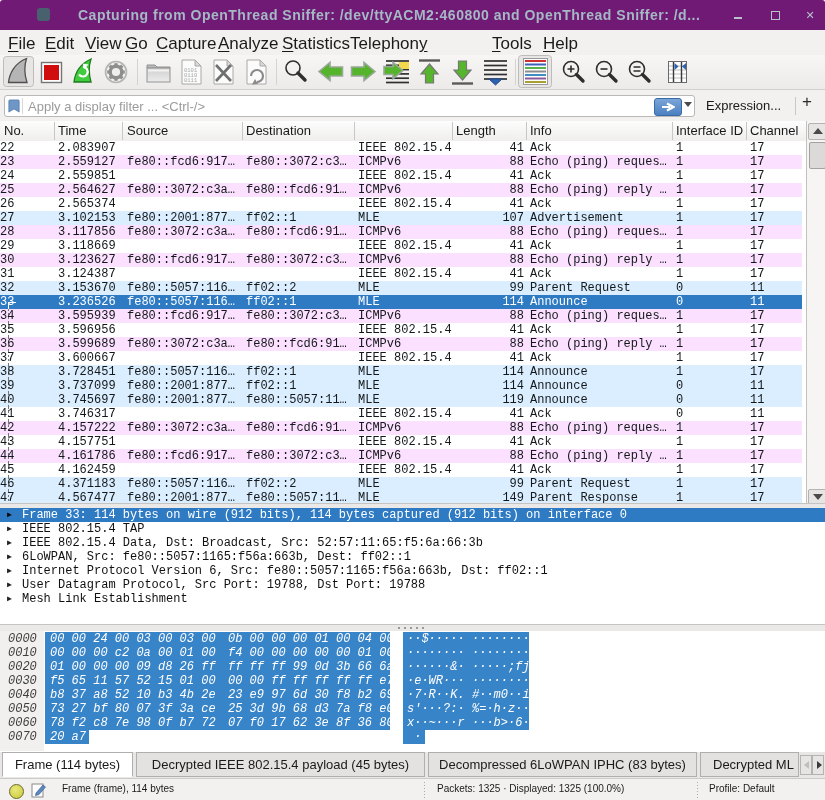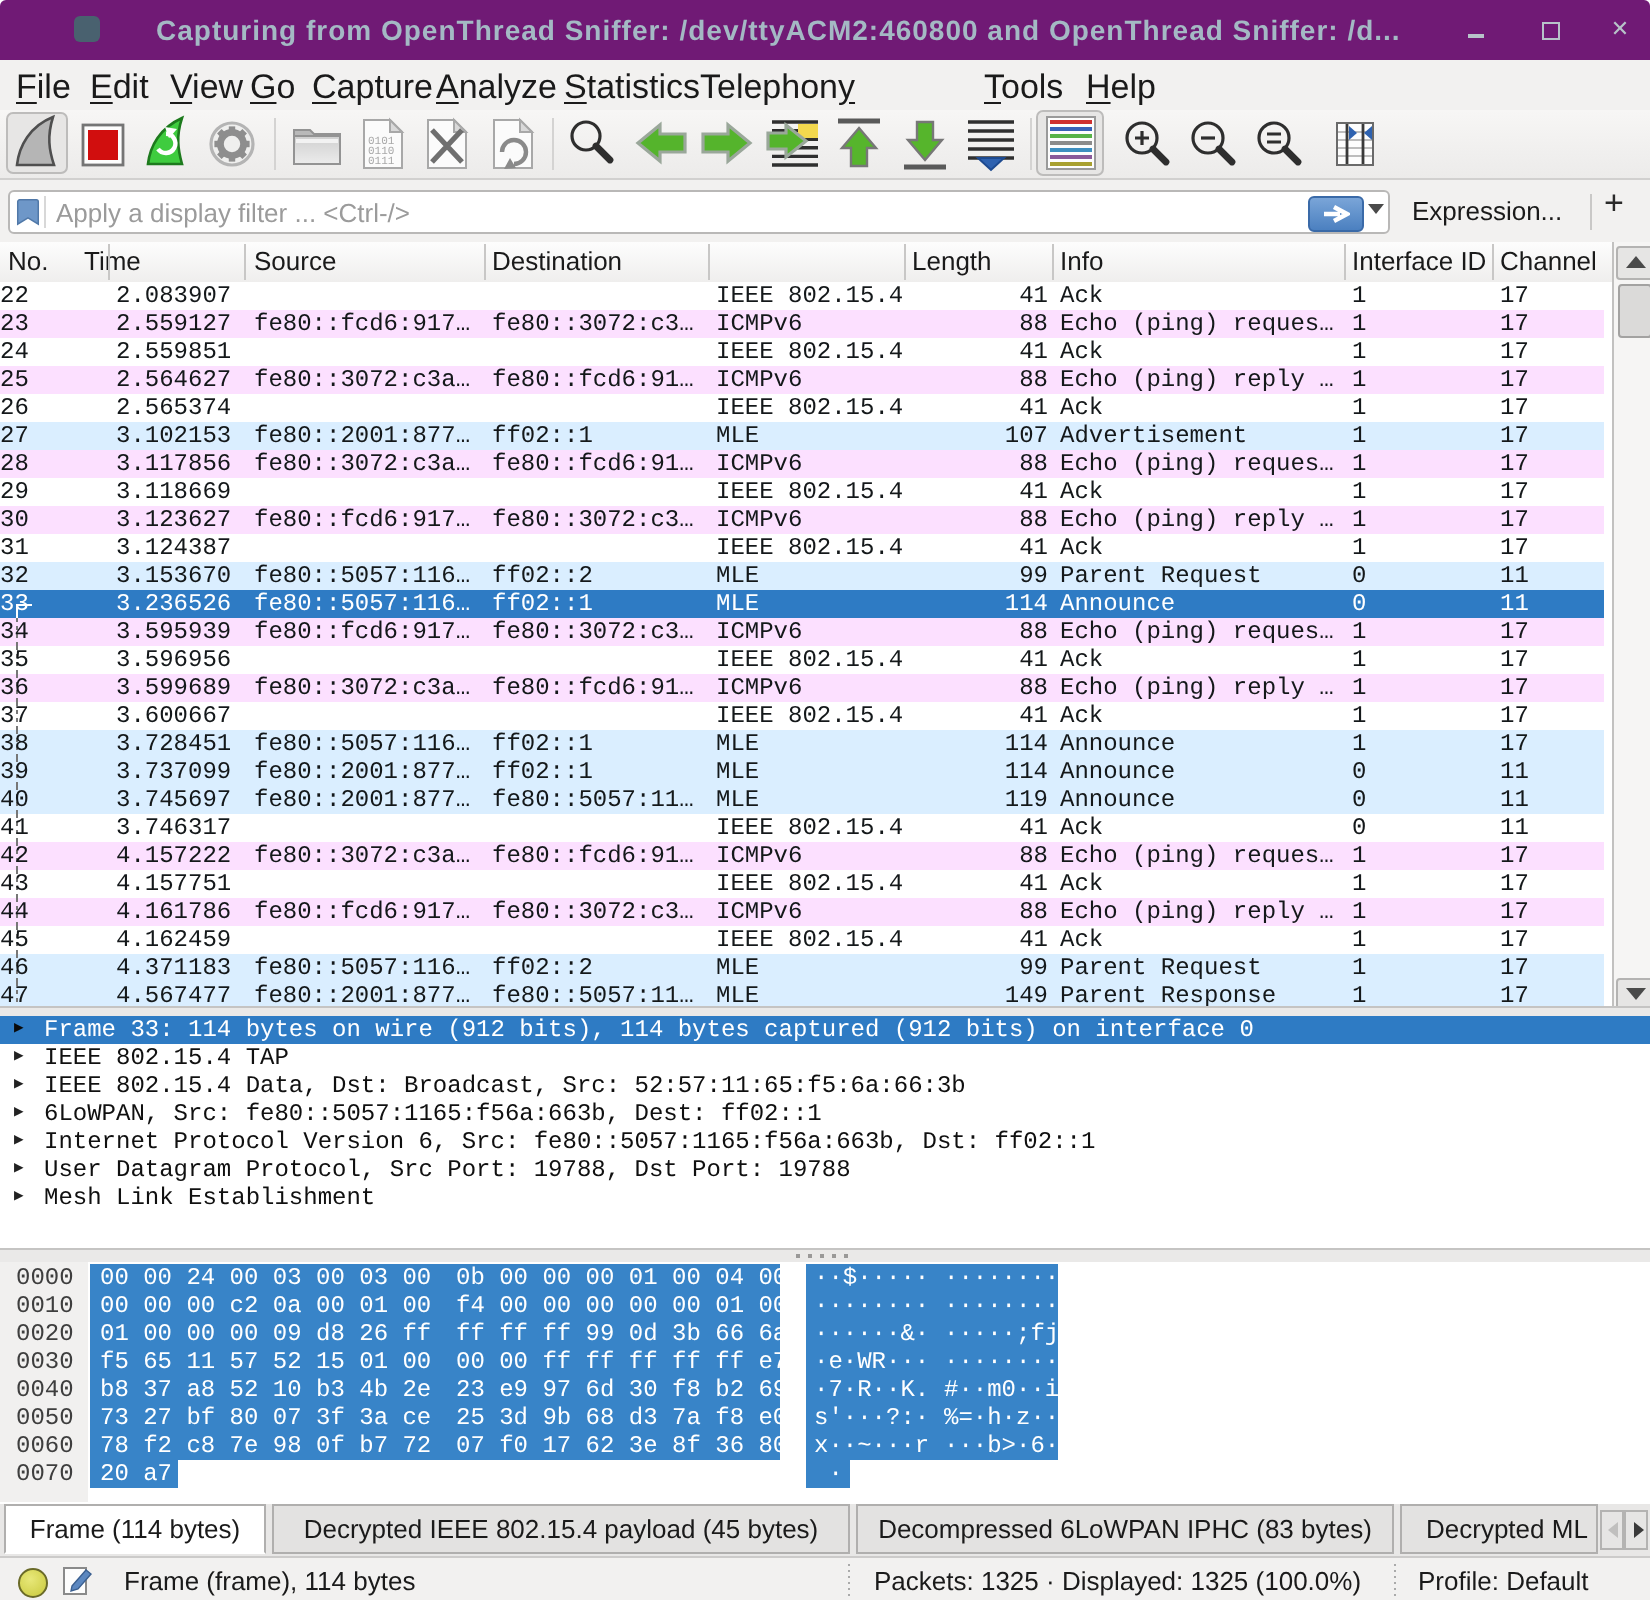--- a/index.html
+++ b/index.html
@@ -71,21 +71,21 @@
  background:repeating-linear-gradient(90deg,#9a9998 0 2px,transparent 2px 6px);}
 
 #details{position:absolute;left:0;top:508px;width:825px;height:116px;background:#fff;}
 .drow{position:absolute;left:0;width:825px;height:14px;font-family:"Liberation Mono",monospace;
  font-size:12px;line-height:14px;color:#101010;white-space:pre;}
 .dsel{background:#2e7bc4;color:#fff;}
 .arr{position:absolute;left:7px;top:0;font-size:8px;color:#222;}
 .dsel .arr{color:#0a0a0a;}
 .dtxt{position:absolute;left:22px;top:0;}
 
-#hexpane{position:absolute;left:0;top:631px;width:825px;height:121px;background:#fff;border-bottom:1px solid #b1b0af;}
+#hexpane{position:absolute;left:0;top:631px;width:825px;height:121px;background:#fff;border-bottom:1px solid #b1b0af;font-style:italic;}
 #hexgut{position:absolute;left:0;top:0;width:44px;height:120px;background:#f1f0ef;}
 .hrow{position:absolute;left:0;width:825px;height:14px;font-family:"Liberation Mono",monospace;
  font-size:12px;line-height:14px;white-space:pre;}
 .hoff{position:absolute;left:8px;top:0;color:#3e3e3e;}
 .hbg{position:absolute;left:45px;top:0;width:345px;height:14px;background:#3884c8;}
 .hbg7{position:absolute;left:45px;top:0;width:44px;height:14px;background:#3884c8;}
 .abg{position:absolute;left:403px;top:0;width:126px;height:14px;background:#3884c8;}
 .abg7{position:absolute;left:403px;top:0;width:22px;height:14px;background:#3884c8;}
 .hg1{position:absolute;left:50px;top:0;color:#fff;}
 .hg2{position:absolute;left:228px;top:0;color:#fff;}
@@ -93,21 +93,21 @@
 .ha2{position:absolute;left:472px;top:0;color:#fff;}
 .ha1x{position:absolute;left:407px;top:0;color:#fff;}
 
 #tabbar{position:absolute;left:0;top:752px;width:825px;height:26px;background:#e8e7e6;}
 .tab{position:absolute;top:0;height:25px;background:#e3e2e1;border:1px solid #b0afae;
  font-size:13px;color:#1a1a1a;text-align:center;line-height:24px;box-sizing:border-box;white-space:nowrap;overflow:hidden;}
 .tabactive{background:#fff;border-bottom:1px solid #fff;}
 .tscroll{position:absolute;top:3px;width:12px;height:20px;background:#e6e5e4;border:1px solid #b4b3b2;box-sizing:border-box;}
 
 #statusbar{position:absolute;left:0;top:778px;width:825px;height:22px;background:#f2f1f0;border-top:1px solid #cccbca;}
-.st{position:absolute;top:4px;font-size:13px;color:#1a1a1a;white-space:nowrap;}
+.st{position:absolute;top:4px;font-size:10px;color:#1a1a1a;white-space:nowrap;}
 .stsep{position:absolute;top:3px;width:1px;height:16px;
  background:repeating-linear-gradient(#aaa 0 1px,transparent 1px 3px);}
 #expicon{position:absolute;left:9px;top:5px;width:13px;height:13px;border-radius:50%;
  background:radial-gradient(circle at 40% 35%,#e8e87a,#c9c93c);border:1px solid #6a6a28;}
 </style>
 </head>
 <body>
 <div id="titlebar">
  <div id="appicon"></div>
  <div id="title">Capturing from OpenThread Sniffer: /dev/ttyACM2:460800 and OpenThread Sniffer: /d...</div>
@@ -266,21 +266,21 @@
           <path d="M1,5 h8 M6,1.5 L12.5,5 L6,8.5" stroke="#fff" stroke-width="2.2" fill="none"></path>
         </svg></div>
   <div id="fcaret"></div>
  </div>
  <div id="fexpr">Expression...</div>
  <div id="fesep"></div>
  <div id="fplus">+</div>
 </div>
 <div id="header">
  <span class="hl" style="left:4px;">No.</span>
- <span class="hl" style="left:42px;">Time</span>
+ <span class="hl" style="left:58px;">Time</span>
  <span class="hl" style="left:127px;">Source</span>
  <span class="hl" style="left:246px;">Destination</span>
  <span class="hl" style="left:358px;margin-top:32px;">Protocol</span>
  <span class="hl" style="left:456px;">Length</span>
  <span class="hl" style="left:530px;">Info</span>
  <span class="hl" style="left:676px;">Interface ID</span>
  <span class="hl" style="left:750px;">Channel</span>
  <div class="hsep" style="left:54px;"></div>
  <div class="hsep" style="left:122px;"></div>
  <div class="hsep" style="left:242px;"></div>

